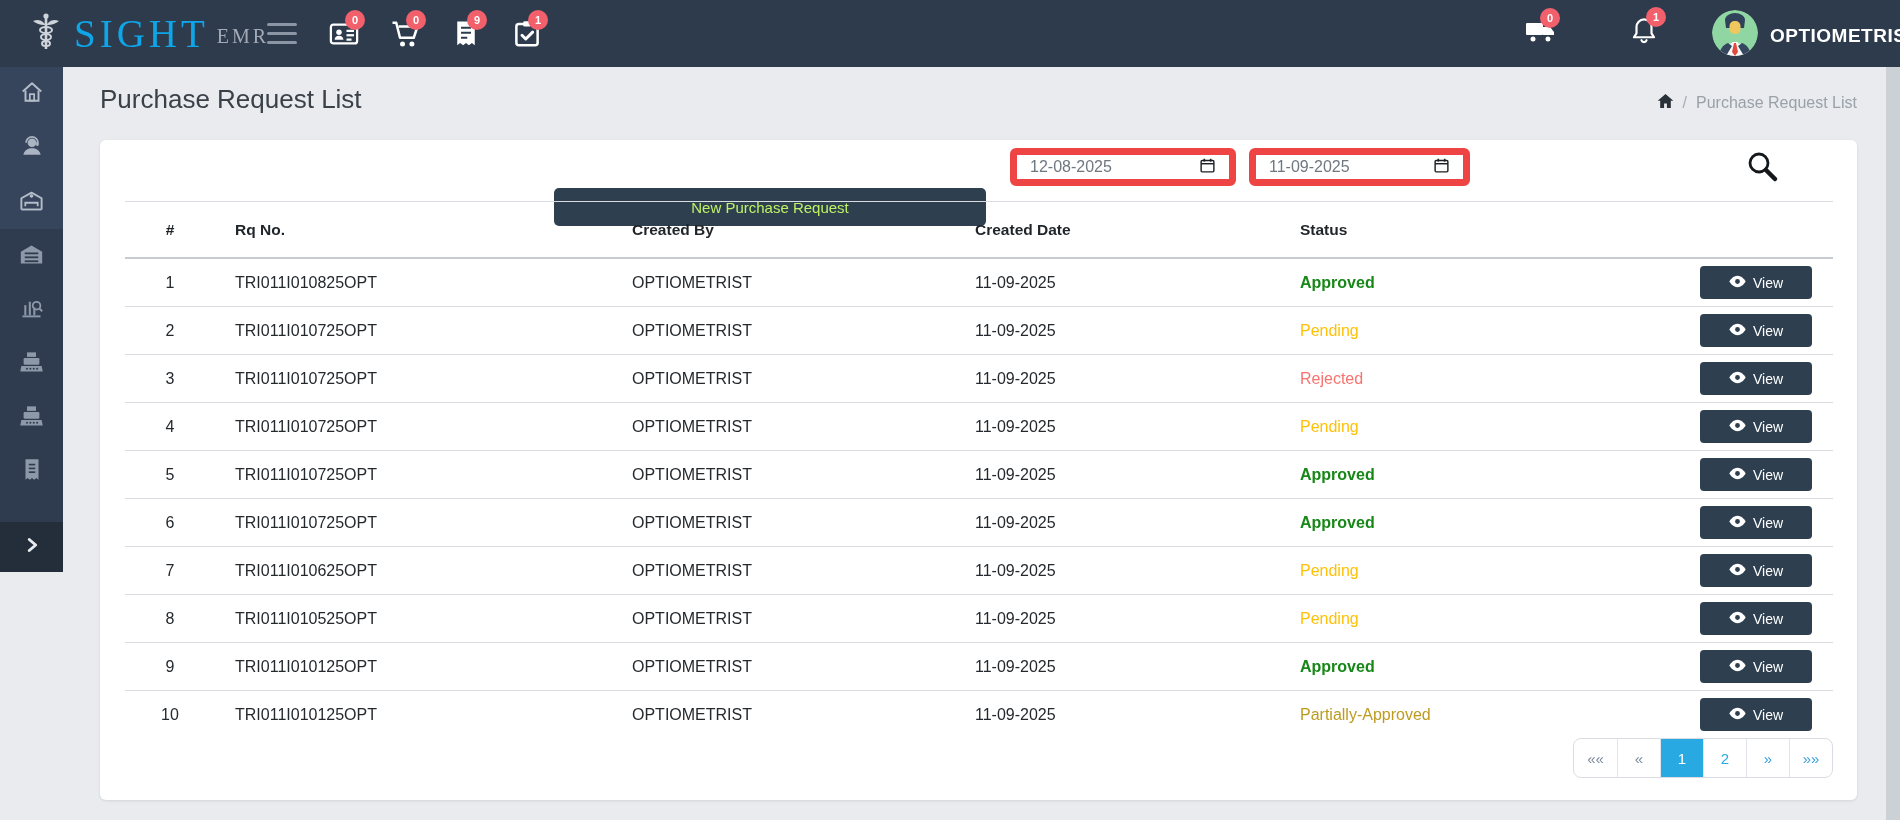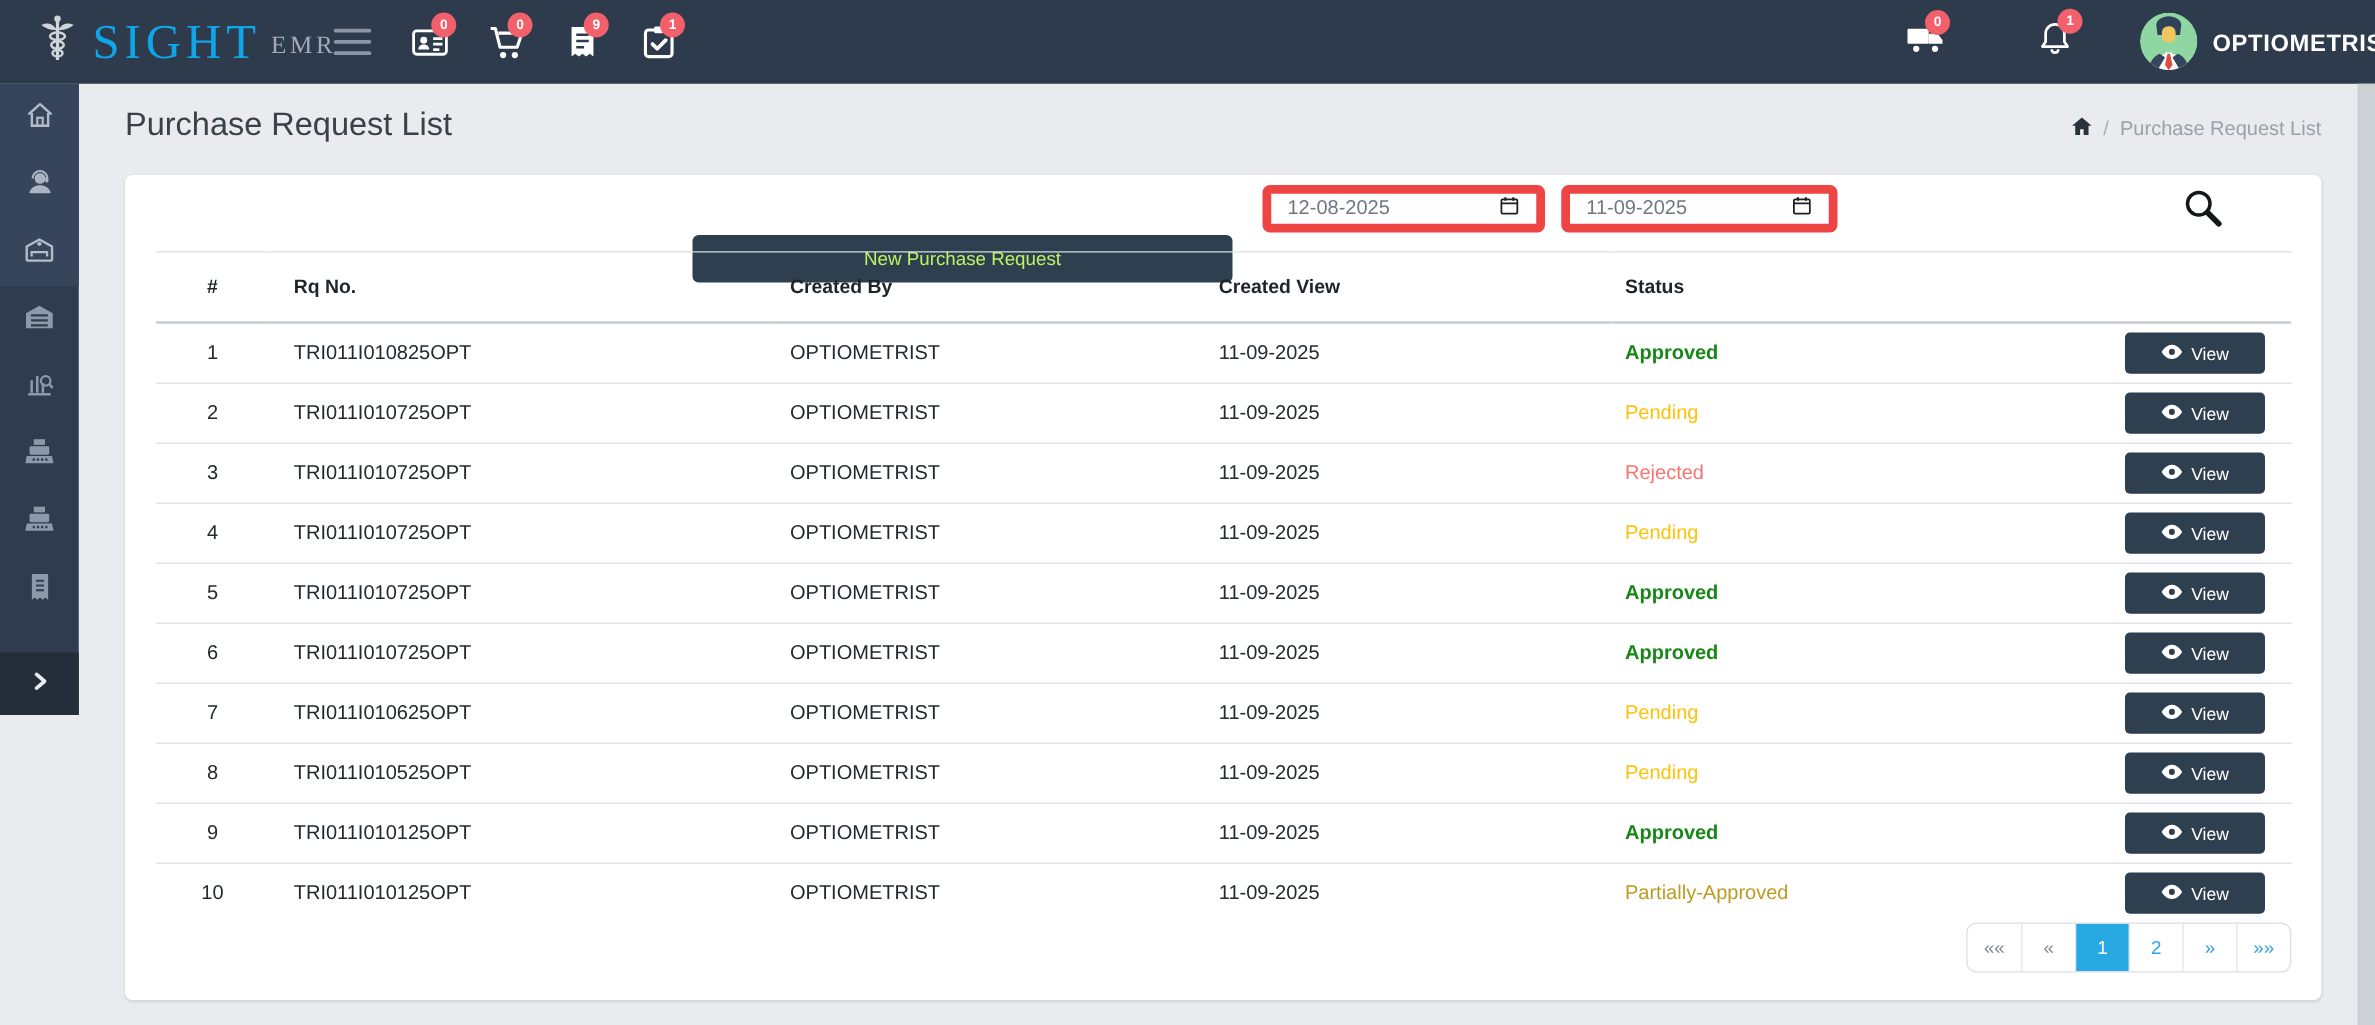--- a/index.html
+++ b/index.html
@@ -298,21 +298,21 @@
           <col style="width:345px">
           <col style="width:330px">
           <col style="width:390px">
           <col>
         </colgroup>
       <thead>
           <tr>
             <th>#</th>
             <th>Rq No.</th>
             <th>Created By</th>
-            <th>Created View</th>
+            <th>Created Date</th>
             <th>Status</th>
             <th></th>
           </tr>
         </thead>
       <tbody>
   <tr>
     <td class="c-num">1</td>
     <td class="c-rq">TRI011I010825OPT</td>
     <td class="c-by">OPTIOMETRIST</td>
     <td class="c-date">11-09-2025</td>

